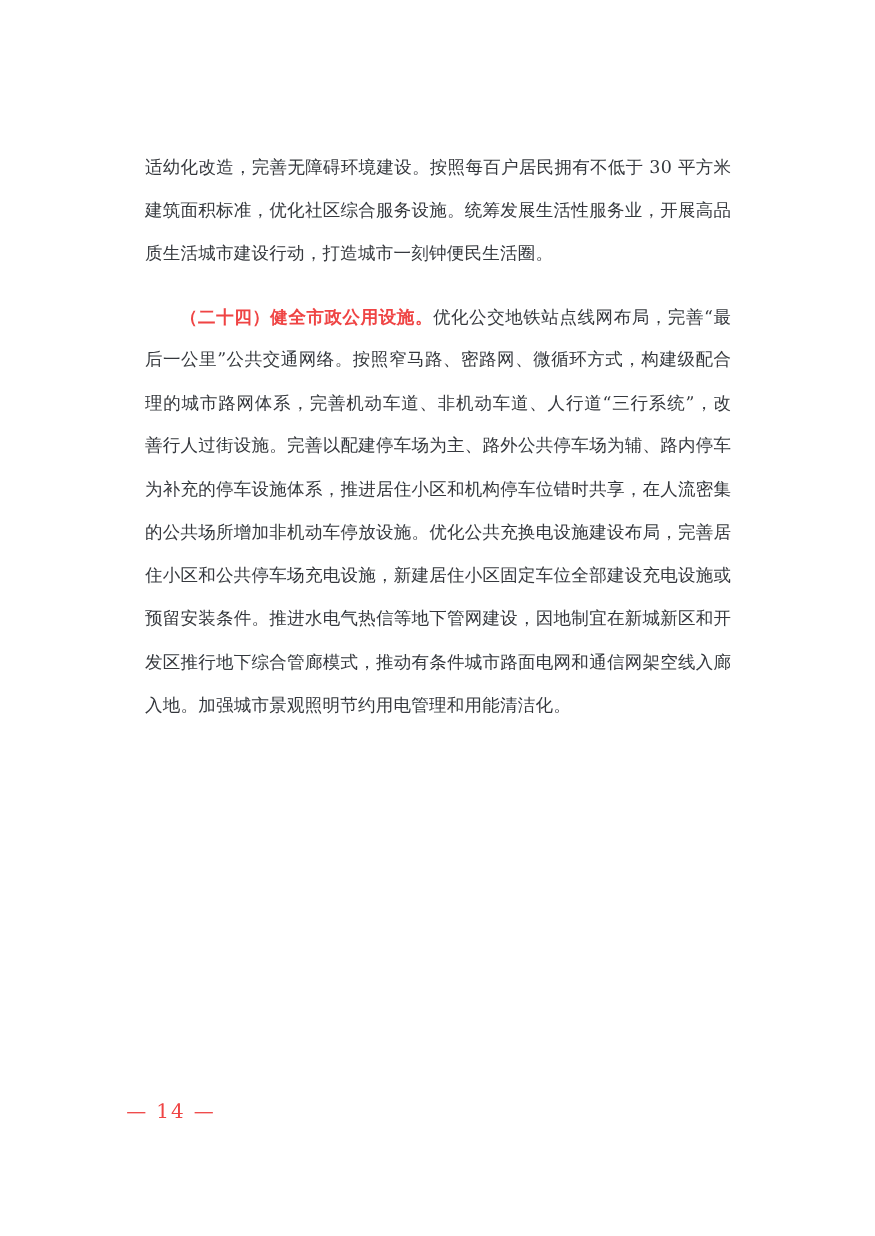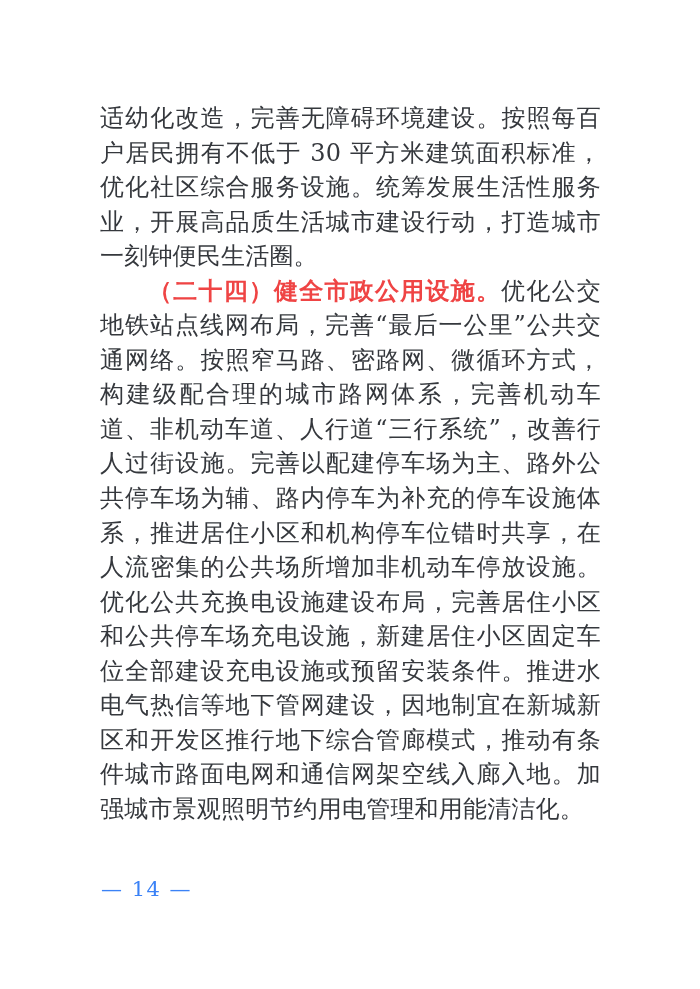--- a/index.html
+++ b/index.html
@@ -15,43 +15,43 @@
     font-family: "DejaVu Serif", "Liberation Serif", serif;
     overflow: hidden;
   }
   .content {
     position: absolute;
     left: 100px;
     top: 101px;
     width: 501px;
   }
   .para {
-    margin: 0;
-    font-size: 24px;
+    margin: 16px;
+    font-size: 14px;
     line-height: 34.55px;
     text-align: justify;
     text-justify: inter-character;
     color: #35383d;
     letter-spacing: 0.2px;
     word-break: break-all;
   }
   .para.indent {
     text-indent: 2em;
   }
   .para .heading {
     font-weight: bold;
     color: #ef4444;
   }
   .footer {
     position: absolute;
     left: 101px;
     top: 879px;
-    font-size: 21px;
+    font-size: 16px;
     line-height: 20px;
-    color: #3b82f6;
+    color: #ef4444;
     letter-spacing: 1.5px;
     font-family: "DejaVu Serif", "Liberation Serif", serif;
   }
 </style>
 </head>
 <body>
 
 <div class="page">
   <div class="content">
 

